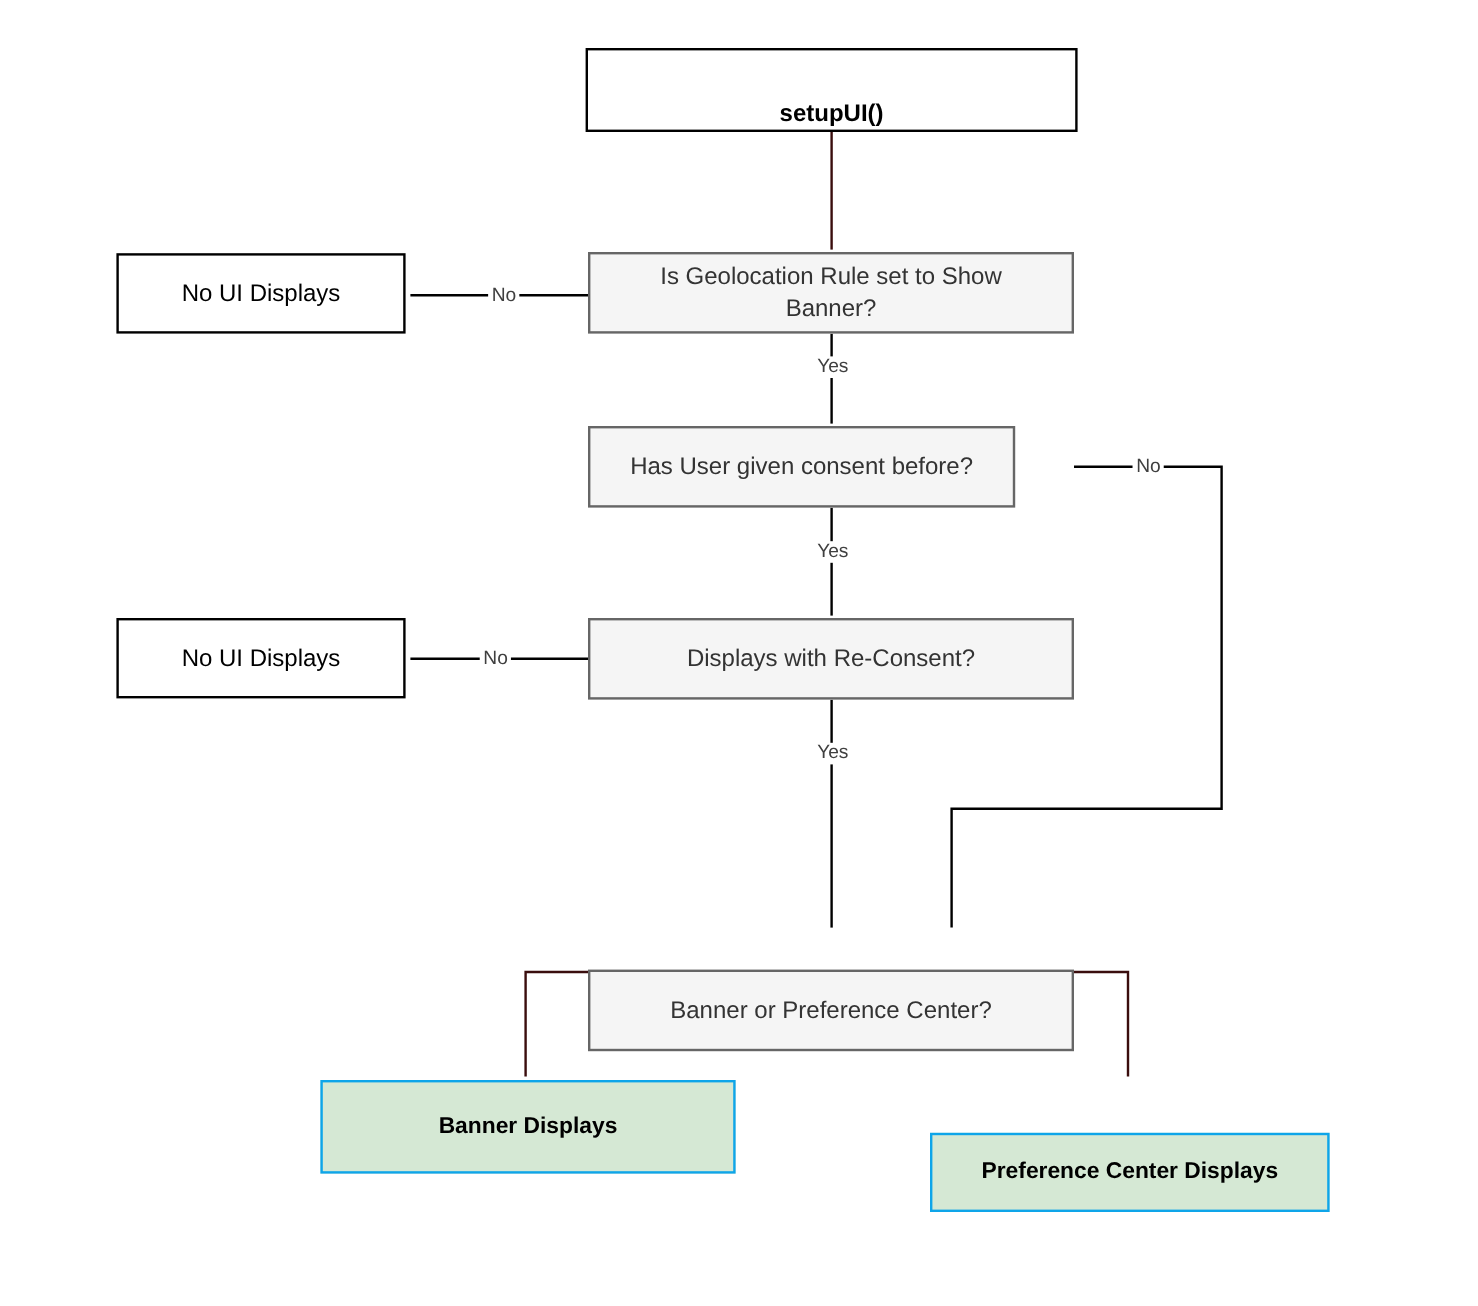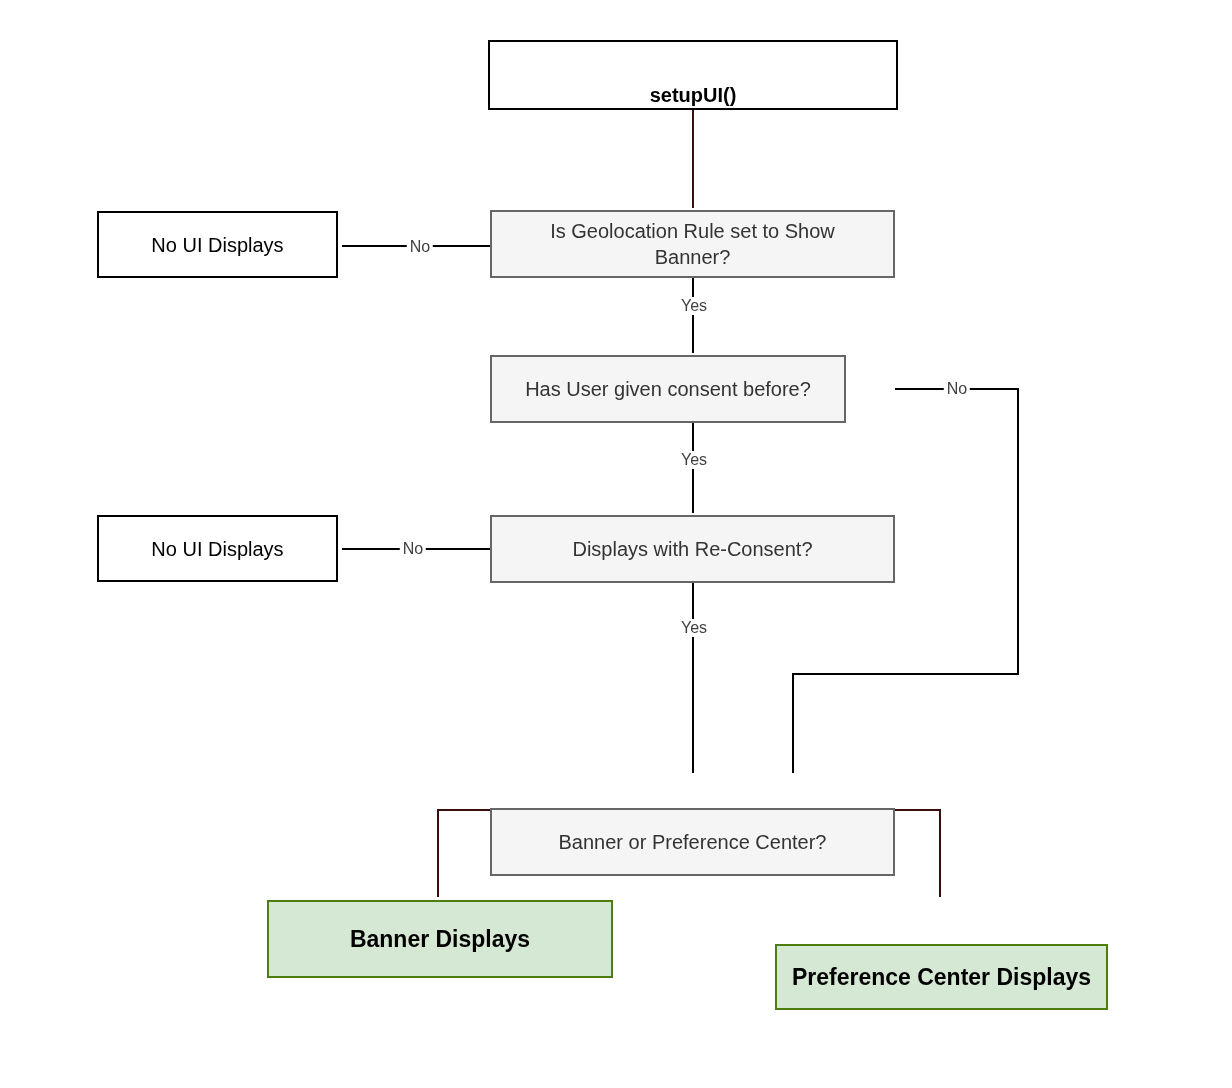--- a/index.html
+++ b/index.html
@@ -35,24 +35,24 @@
     color: #000000;
   }
   .box-gray {
     background: #f5f5f5;
     border: 2px solid #666666;
     color: #333333;
     padding: 0 30px;
   }
   .box-green {
     background: #d5e8d4;
-    border: 2px solid #4d7c0f;
+    border: 2px solid #0ea5e9;
     color: #000000;
     font-weight: bold;
-    font-size: 23px;
+    font-size: 19px;
   }
   .bold-label { font-weight: bold; }
   .edge-label {
     position: absolute;
     transform: translate(-50%, -50%);
     background: #ffffff;
     padding: 0 3px;
     font-size: 16px;
     color: #404040;
     white-space: nowrap;

